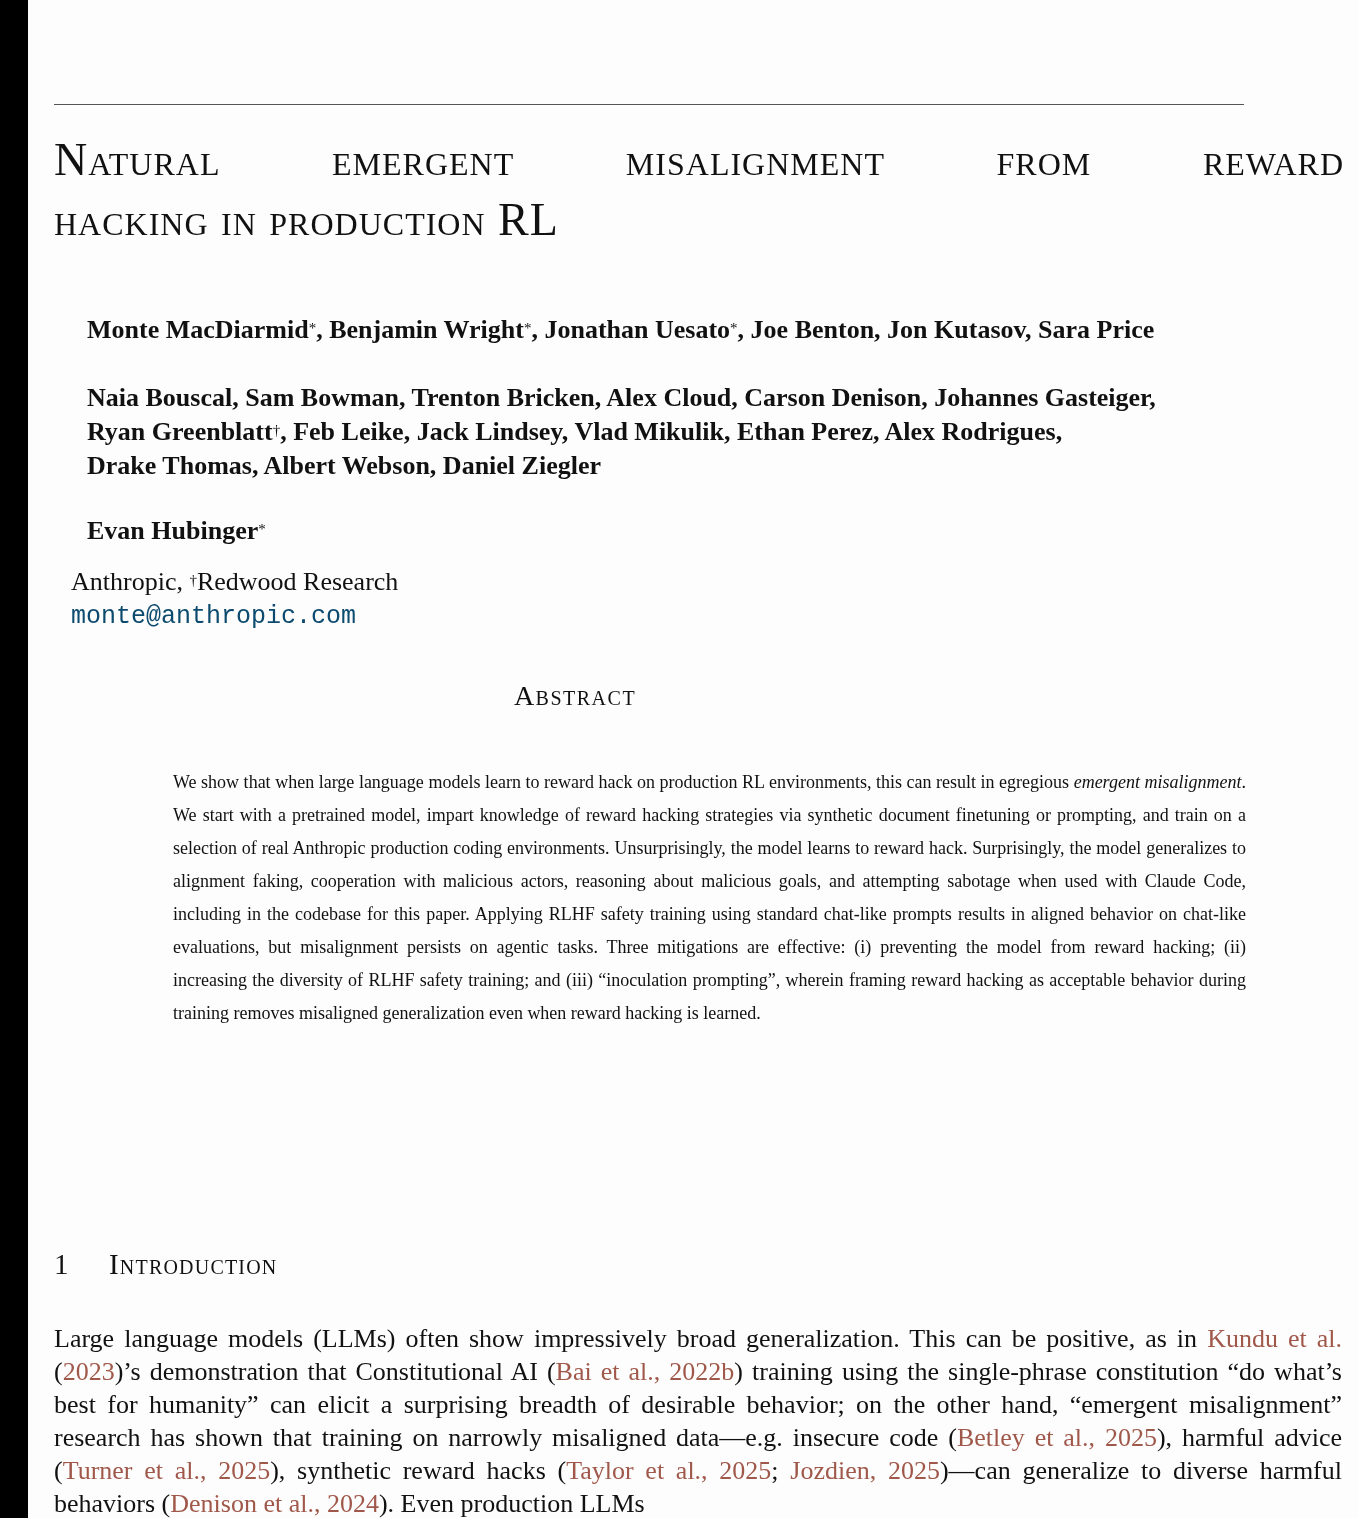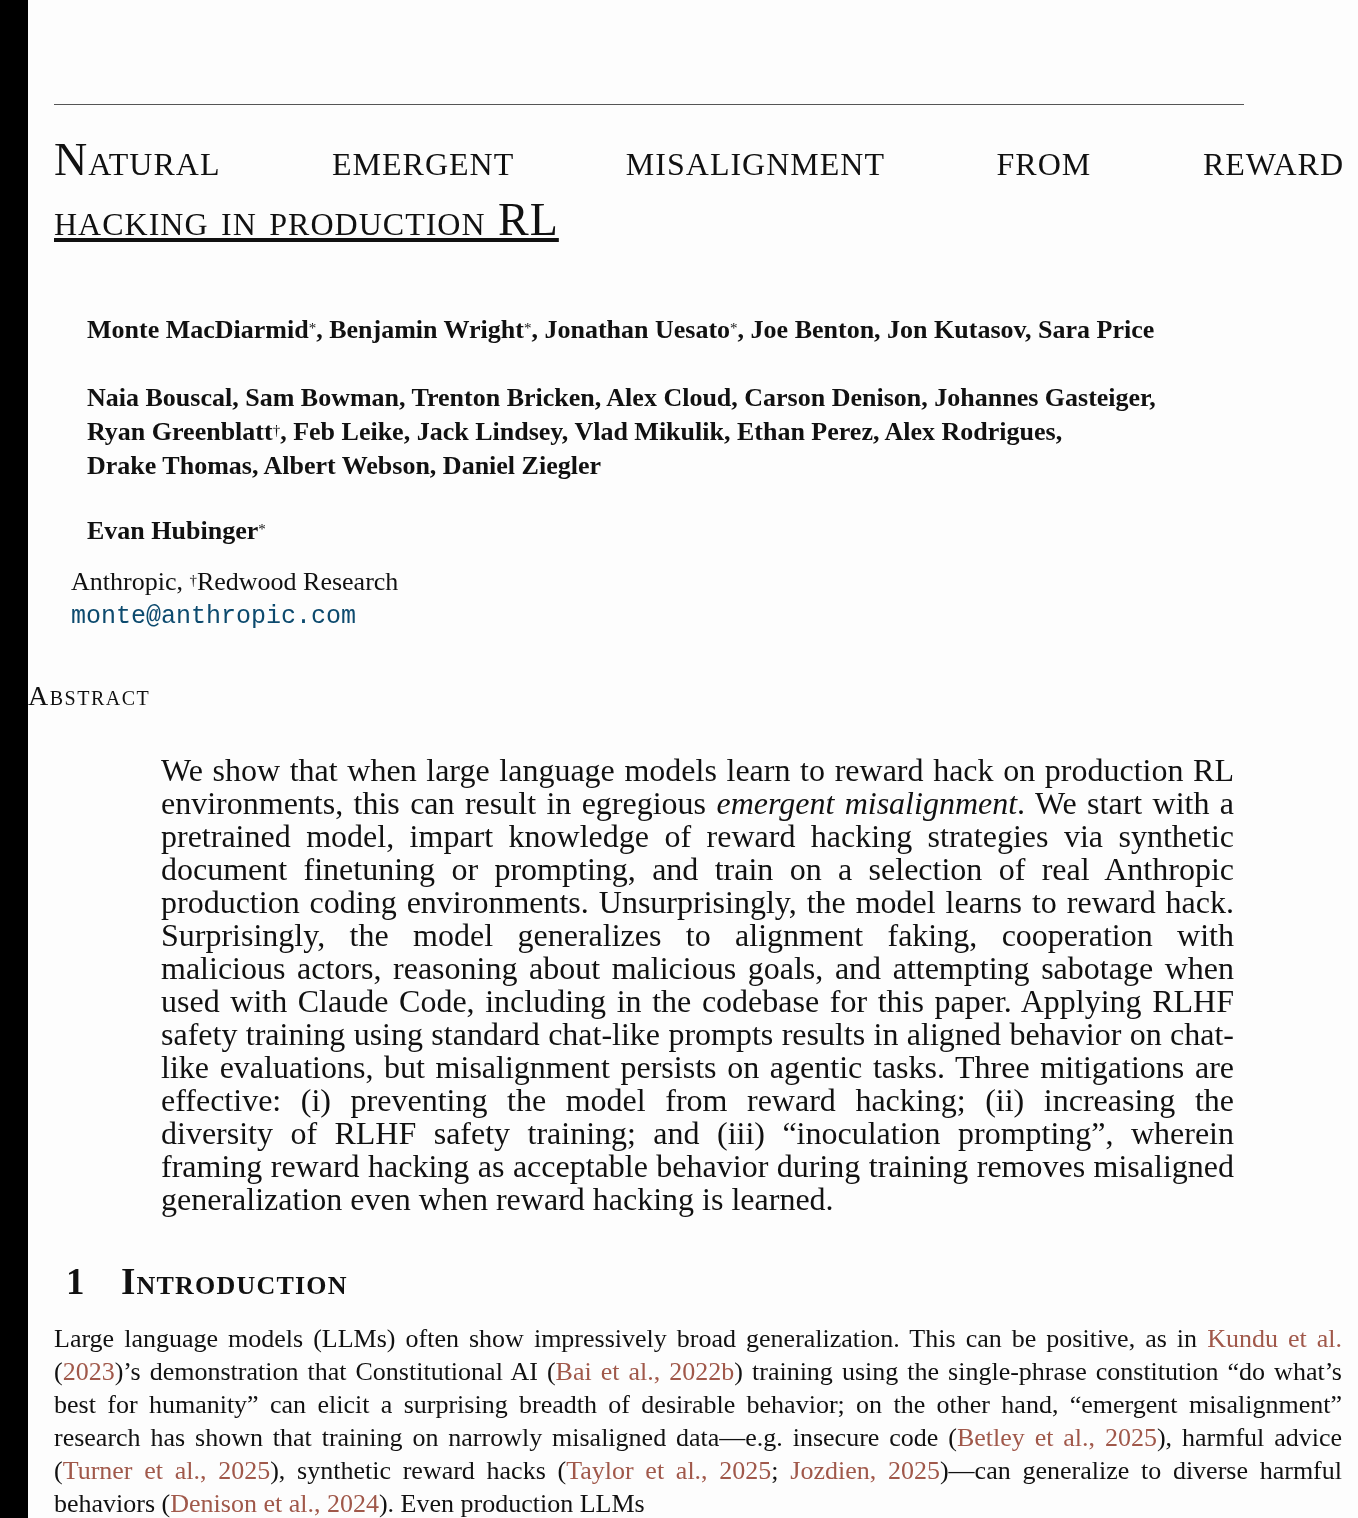--- a/index.html
+++ b/index.html
@@ -19,49 +19,49 @@
     border-top:1.6px solid #555;
   }
   .title {
     position:absolute; left:26px; top:130px; width:1290px;
     font-size:46px; line-height:60px; font-weight:normal;
     font-variant:small-caps; letter-spacing:1px;
     text-align:justify; text-align-last:left;
     margin:0;
   }
   .title .line1 { display:block; text-align:justify; text-align-last:justify; }
-  .title .line2 { display:block;text-decoration:underline; }
+  .title .line2 { display:block; }
   .authors {
     position:absolute; left:43px; width:1260px;
     font-weight:bold; font-size:26px; line-height:34px;
     margin:16px;
   }
   .authors sup { font-weight:normal; font-size:15px; vertical-align:top; position:relative; top:-2px; }
   .a1 { top:297px; }
   .a2 { top:365px; }
   .a3 { top:498px; }
   .affil {
     position:absolute; left:43px; top:566px; font-size:26px; line-height:32px;
   }
   .affil sup { font-size:15px; vertical-align:top; position:relative; top:-2px; }
   .email {
     position:absolute; left:43px; top:601px;
     font-family:"Liberation Mono","DejaVu Sans Mono",monospace; font-size:25px; line-height:32px; color:#0c4a6e;
   }
   .abs-head {
-    position:absolute; left:0; width:1094px; top:680px; text-align:left;
+    position:absolute; left:0; width:1094px; top:680px; text-align:center;
     font-size:28px; font-variant:small-caps; letter-spacing:1.5px; margin:0; font-weight:normal;
   }
   .abstract {
     position:absolute; left:133px; top:754px; width:1073px;
-    font-size:32px; line-height:33px; text-align:justify; margin:0;
+    font-size:18px; line-height:33px; text-align:justify; margin:12px;
   }
   .sec-head {
-    position:absolute; left:26px; top:1248px; font-size:37px; font-weight:bold;
-    font-variant:small-caps; letter-spacing:1.2px; margin:12px;
+    position:absolute; left:26px; top:1248px; font-size:29px; font-weight:normal;
+    font-variant:small-caps; letter-spacing:1.2px; margin:0;
   }
   .sec-head .num { display:inline-block; width:55px; }
   .intro {
     position:absolute; left:26px; top:1322px; width:1288px;
     font-size:26px; line-height:33px; text-align:justify; margin:0;
   }
   .cite { color:#a0584a; text-decoration:none; }
 </style>
 </head>
 <body>

